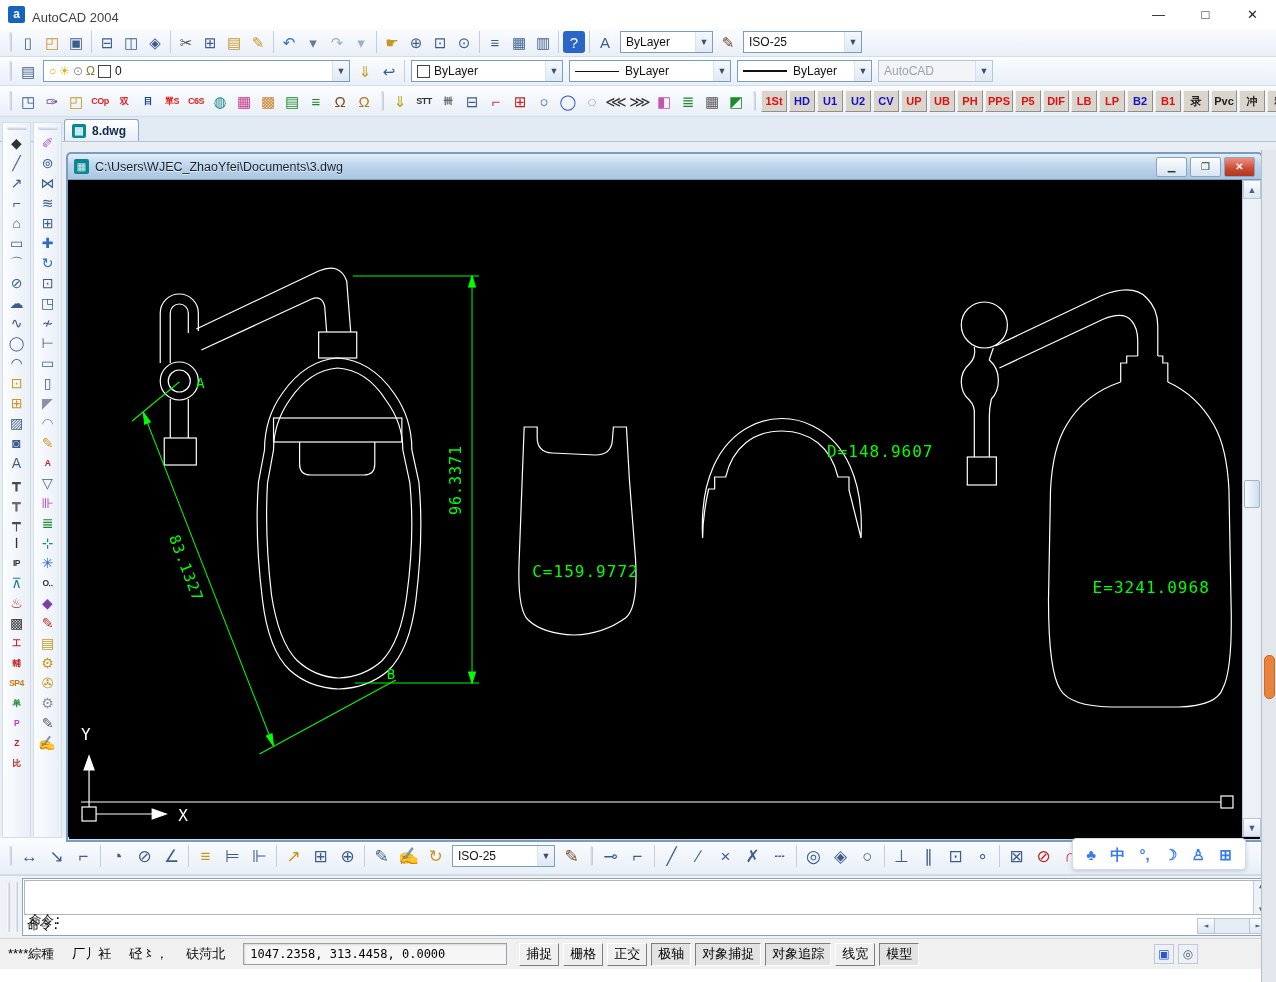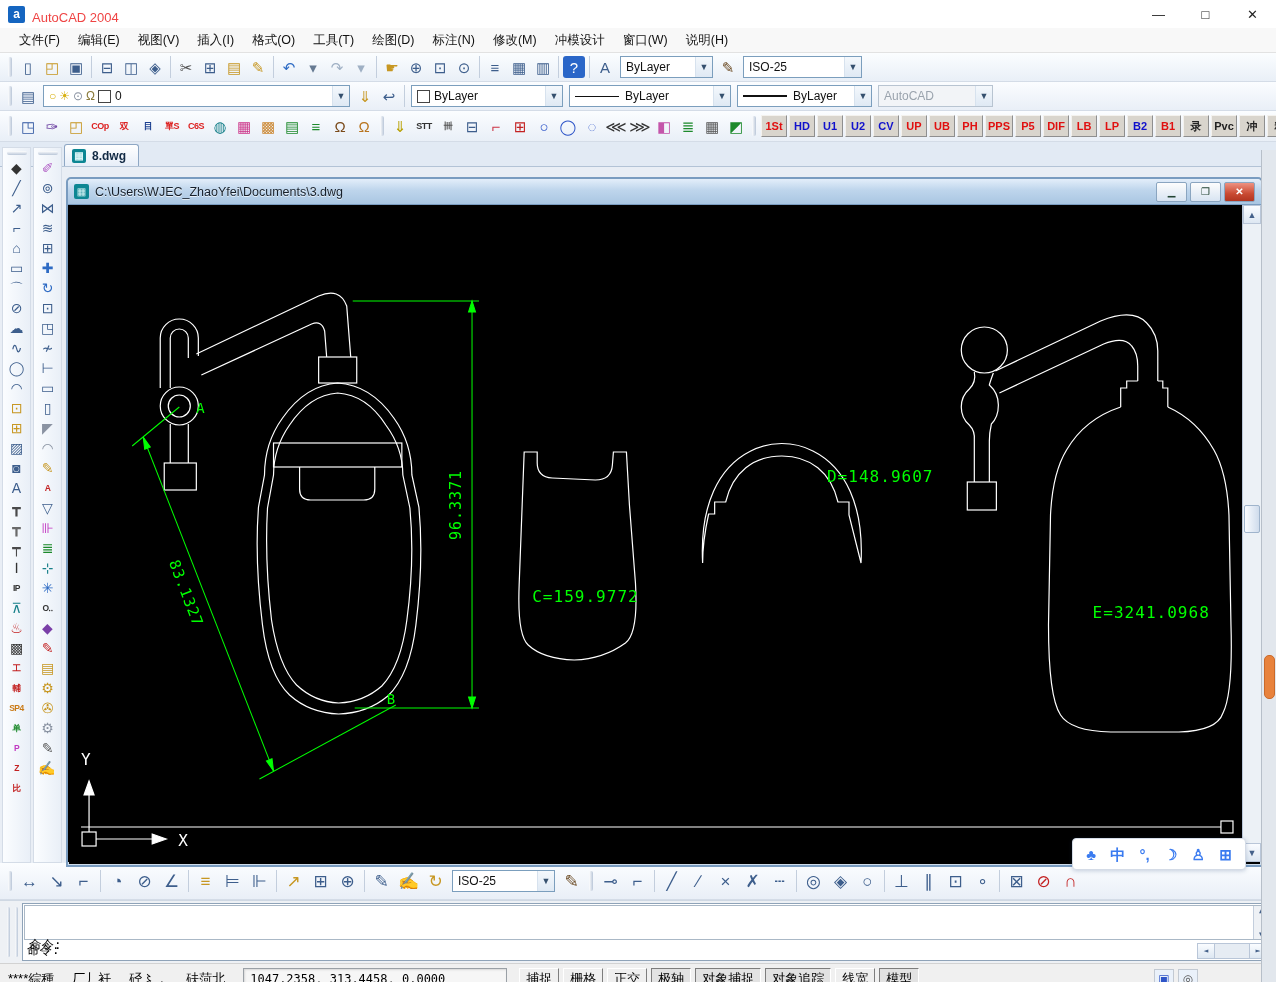--- a/index.html
+++ b/index.html
@@ -5,21 +5,21 @@
   html,body{margin:0;padding:0;}
   body{
     width:1276px;height:982px;overflow:hidden;position:relative;
     font-family:"Liberation Sans",sans-serif;background:#ffffff;
     -webkit-font-smoothing:antialiased;
   }
   
   .titlebar{height:28px;display:flex;align-items:center;padding-left:8px;gap:7px;background:#ffffff;}
   .app-icon{width:17px;height:17px;background:#1565c0;color:#fff;font-weight:bold;
     display:flex;align-items:center;justify-content:center;border-radius:2px;font-size:12px;}
-  .title-text{font-size:13px;color:#ef4444;margin-top:7px;}
+  .title-text{font-size:13px;color:#404040;margin-top:7px;}
   .win-controls{margin-left:auto;display:flex;}
   .win-btn{width:47px;height:28px;display:flex;align-items:center;justify-content:center;font-size:13px;color:#222;}
   .menubar{height:24px;background:#f8f8f8;display:flex;align-items:center;padding-left:10px;border-bottom:1px solid #e2e2e2;}
   .menu-item{padding:3px 9px;font-size:12.5px;color:#111;white-space:nowrap;}
 
   
   .toolrow{display:flex;align-items:center;background:linear-gradient(#fbfdff,#e9eff7);
     border-bottom:1px solid #d4dce7;padding-left:4px;position:relative;}
   .row1{height:28px}.row2{height:28px}.row3{height:30px}
   .grip{width:4px;height:20px;margin:0 4px;background:linear-gradient(90deg,#ffffff,#b9c6d8);border-radius:2px;flex:none;}
@@ -138,34 +138,20 @@
   <div class="titlebar">
     <div class="app-icon">a</div>
     <div class="title-text">AutoCAD 2004</div>
     <div class="win-controls">
       <div class="win-btn">—</div>
       <div class="win-btn">□</div>
       <div class="win-btn">✕</div>
     </div>
   </div>
 
-  <div class="menubar">
-      <span class="menu-item">文件(F)</span>
-      <span class="menu-item">编辑(E)</span>
-      <span class="menu-item">视图(V)</span>
-      <span class="menu-item">插入(I)</span>
-      <span class="menu-item">格式(O)</span>
-      <span class="menu-item">工具(T)</span>
-      <span class="menu-item">绘图(D)</span>
-      <span class="menu-item">标注(N)</span>
-      <span class="menu-item">修改(M)</span>
-      <span class="menu-item">冲模设计</span>
-      <span class="menu-item">窗口(W)</span>
-      <span class="menu-item">说明(H)</span>
-    </div>
 
   <div class="toolrow row1">
     <i class="grip"></i>
     <div class="stripc"><span class="tbtn" style="color: rgb(61, 94, 140);">▯</span><span class="tbtn" style="color: rgb(199, 151, 34);">◰</span><span class="tbtn" style="color: rgb(61, 94, 140);">▣</span><i class="sep"></i><span class="tbtn" style="color: rgb(61, 94, 140);">⊟</span><span class="tbtn" style="color: rgb(61, 94, 140);">◫</span><span class="tbtn" style="color: rgb(61, 94, 140);">◈</span><i class="sep"></i><span class="tbtn" style="color: rgb(85, 85, 85);">✂</span><span class="tbtn" style="color: rgb(61, 94, 140);">⊞</span><span class="tbtn" style="color: rgb(199, 151, 34);">▤</span><span class="tbtn" style="color: rgb(199, 151, 34);">✎</span><i class="sep"></i><span class="tbtn" style="color: rgb(46, 107, 196);">↶</span><span class="tbtn" style="color: rgb(102, 122, 146);">▾</span><span class="tbtn" style="color: rgb(159, 176, 196);">↷</span><span class="tbtn" style="color: rgb(159, 176, 196);">▾</span><i class="sep"></i><span class="tbtn" style="color: rgb(199, 151, 34);">☛</span><span class="tbtn" style="color: rgb(61, 94, 140);">⊕</span><span class="tbtn" style="color: rgb(61, 94, 140);">⊡</span><span class="tbtn" style="color: rgb(61, 94, 140);">⊙</span><i class="sep"></i><span class="tbtn" style="color: rgb(61, 94, 140);">≡</span><span class="tbtn" style="color: rgb(61, 94, 140);">▦</span><span class="tbtn" style="color: rgb(61, 94, 140);">▥</span><i class="sep"></i><span class="tbtn" style="color: rgb(255, 255, 255); background: rgb(42, 102, 200); border-radius: 3px;">?</span></div>
     <i class="sep"></i>
     <span class="tbtn" id="textStyleIcon" style="color: rgb(61, 94, 140);">A</span>
     <div class="combo" style="width:86px">
       <span class="cval">ByLayer</span>
       <span class="arrow">▼</span>
     </div>

